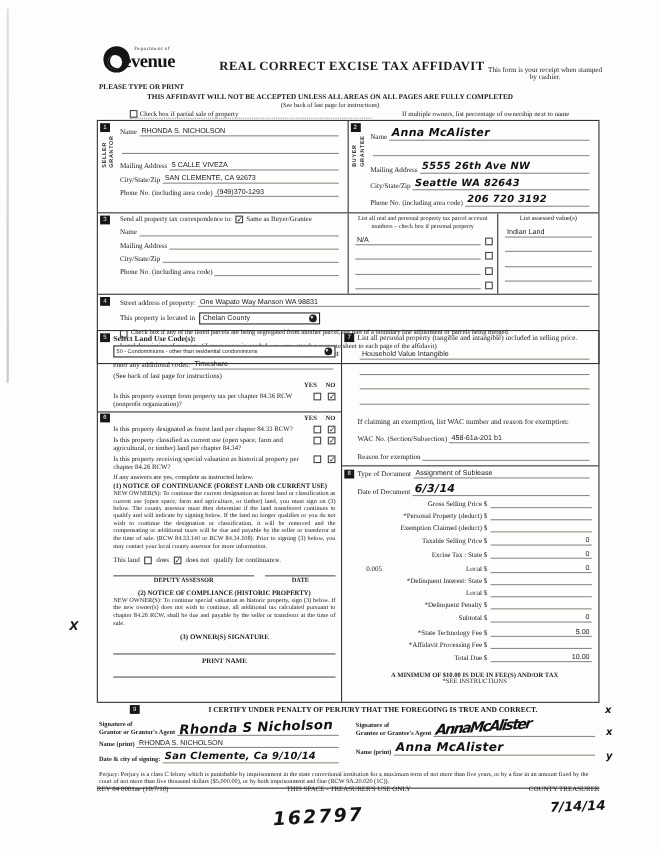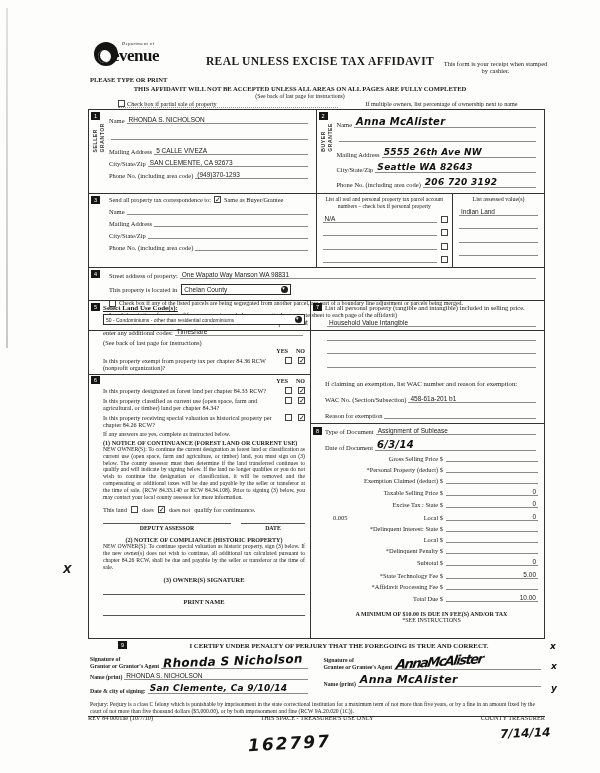--- a/index.html
+++ b/index.html
@@ -119,21 +119,21 @@
   <div class="scan-edge"></div>
 
   <div class="logo">
     <div class="logo-mark"></div>
     <div>
       <span class="logo-dept">Department of</span>
       <span class="logo-rev">evenue</span>
     </div>
   </div>
   <div class="titleblock">
-    <div class="title">REAL UNLESS EXCISE TAX AFFIDAVIT</div>
+    <div class="title">REAL CORRECT EXCISE TAX AFFIDAVIT</div>
   </div>
   <div class="receipt-note">This form is your receipt when stamped by cashier.</div>
   <div class="please-type">PLEASE TYPE OR PRINT</div>
   <div class="warning">THIS AFFIDAVIT WILL NOT BE ACCEPTED UNLESS ALL AREAS ON ALL PAGES ARE FULLY COMPLETED</div>
   <div class="seeback">(See back of last page for instructions)</div>
 
   <div class="preamble">
     <span class="partial">
       <span class="cb"></span>
       <span>Check box if partial sale of property</span>
@@ -310,21 +310,21 @@
         <span>Check box if any of the listed parcels are being segregated from another parcel, are part of a boundary line adjustment or parcels being merged.</span>
       </div>
       <div style="margin-top:4px;font-size:6.2px;">Legal description of property (if more space is needed, you may attach a separate sheet to each page of the affidavit)</div>
       <div class="tv" style="margin-top:1px;">Unit 565-O Beach Condominium Association located at Wapato Point</div>
     </div>
   </div>
 
   <div class="colsbox">
     <div class="lcol">
       <span class="secnum cellnum">5</span>
-      <div class="b" style="font-size:7px;text-decoration:underline;">Select Land Use Code(s):</div>
+      <div class="b" style="font-size:7px;">Select Land Use Code(s):</div>
       <div class="dd" style="width:100%;justify-content:space-between;margin-top:2px;">
         <span class="tv" style="font-size:5px;">50 - Condominiums - other than residential condominiums</span>
         <span class="dd-arrow"></span>
       </div>
       <div class="frow" style="margin-top:3px;">
         <span class="flabel">enter any additional codes:</span>
         <span class="fline">
             <span class="tv">Timeshare</span>
           </span>
       </div>

